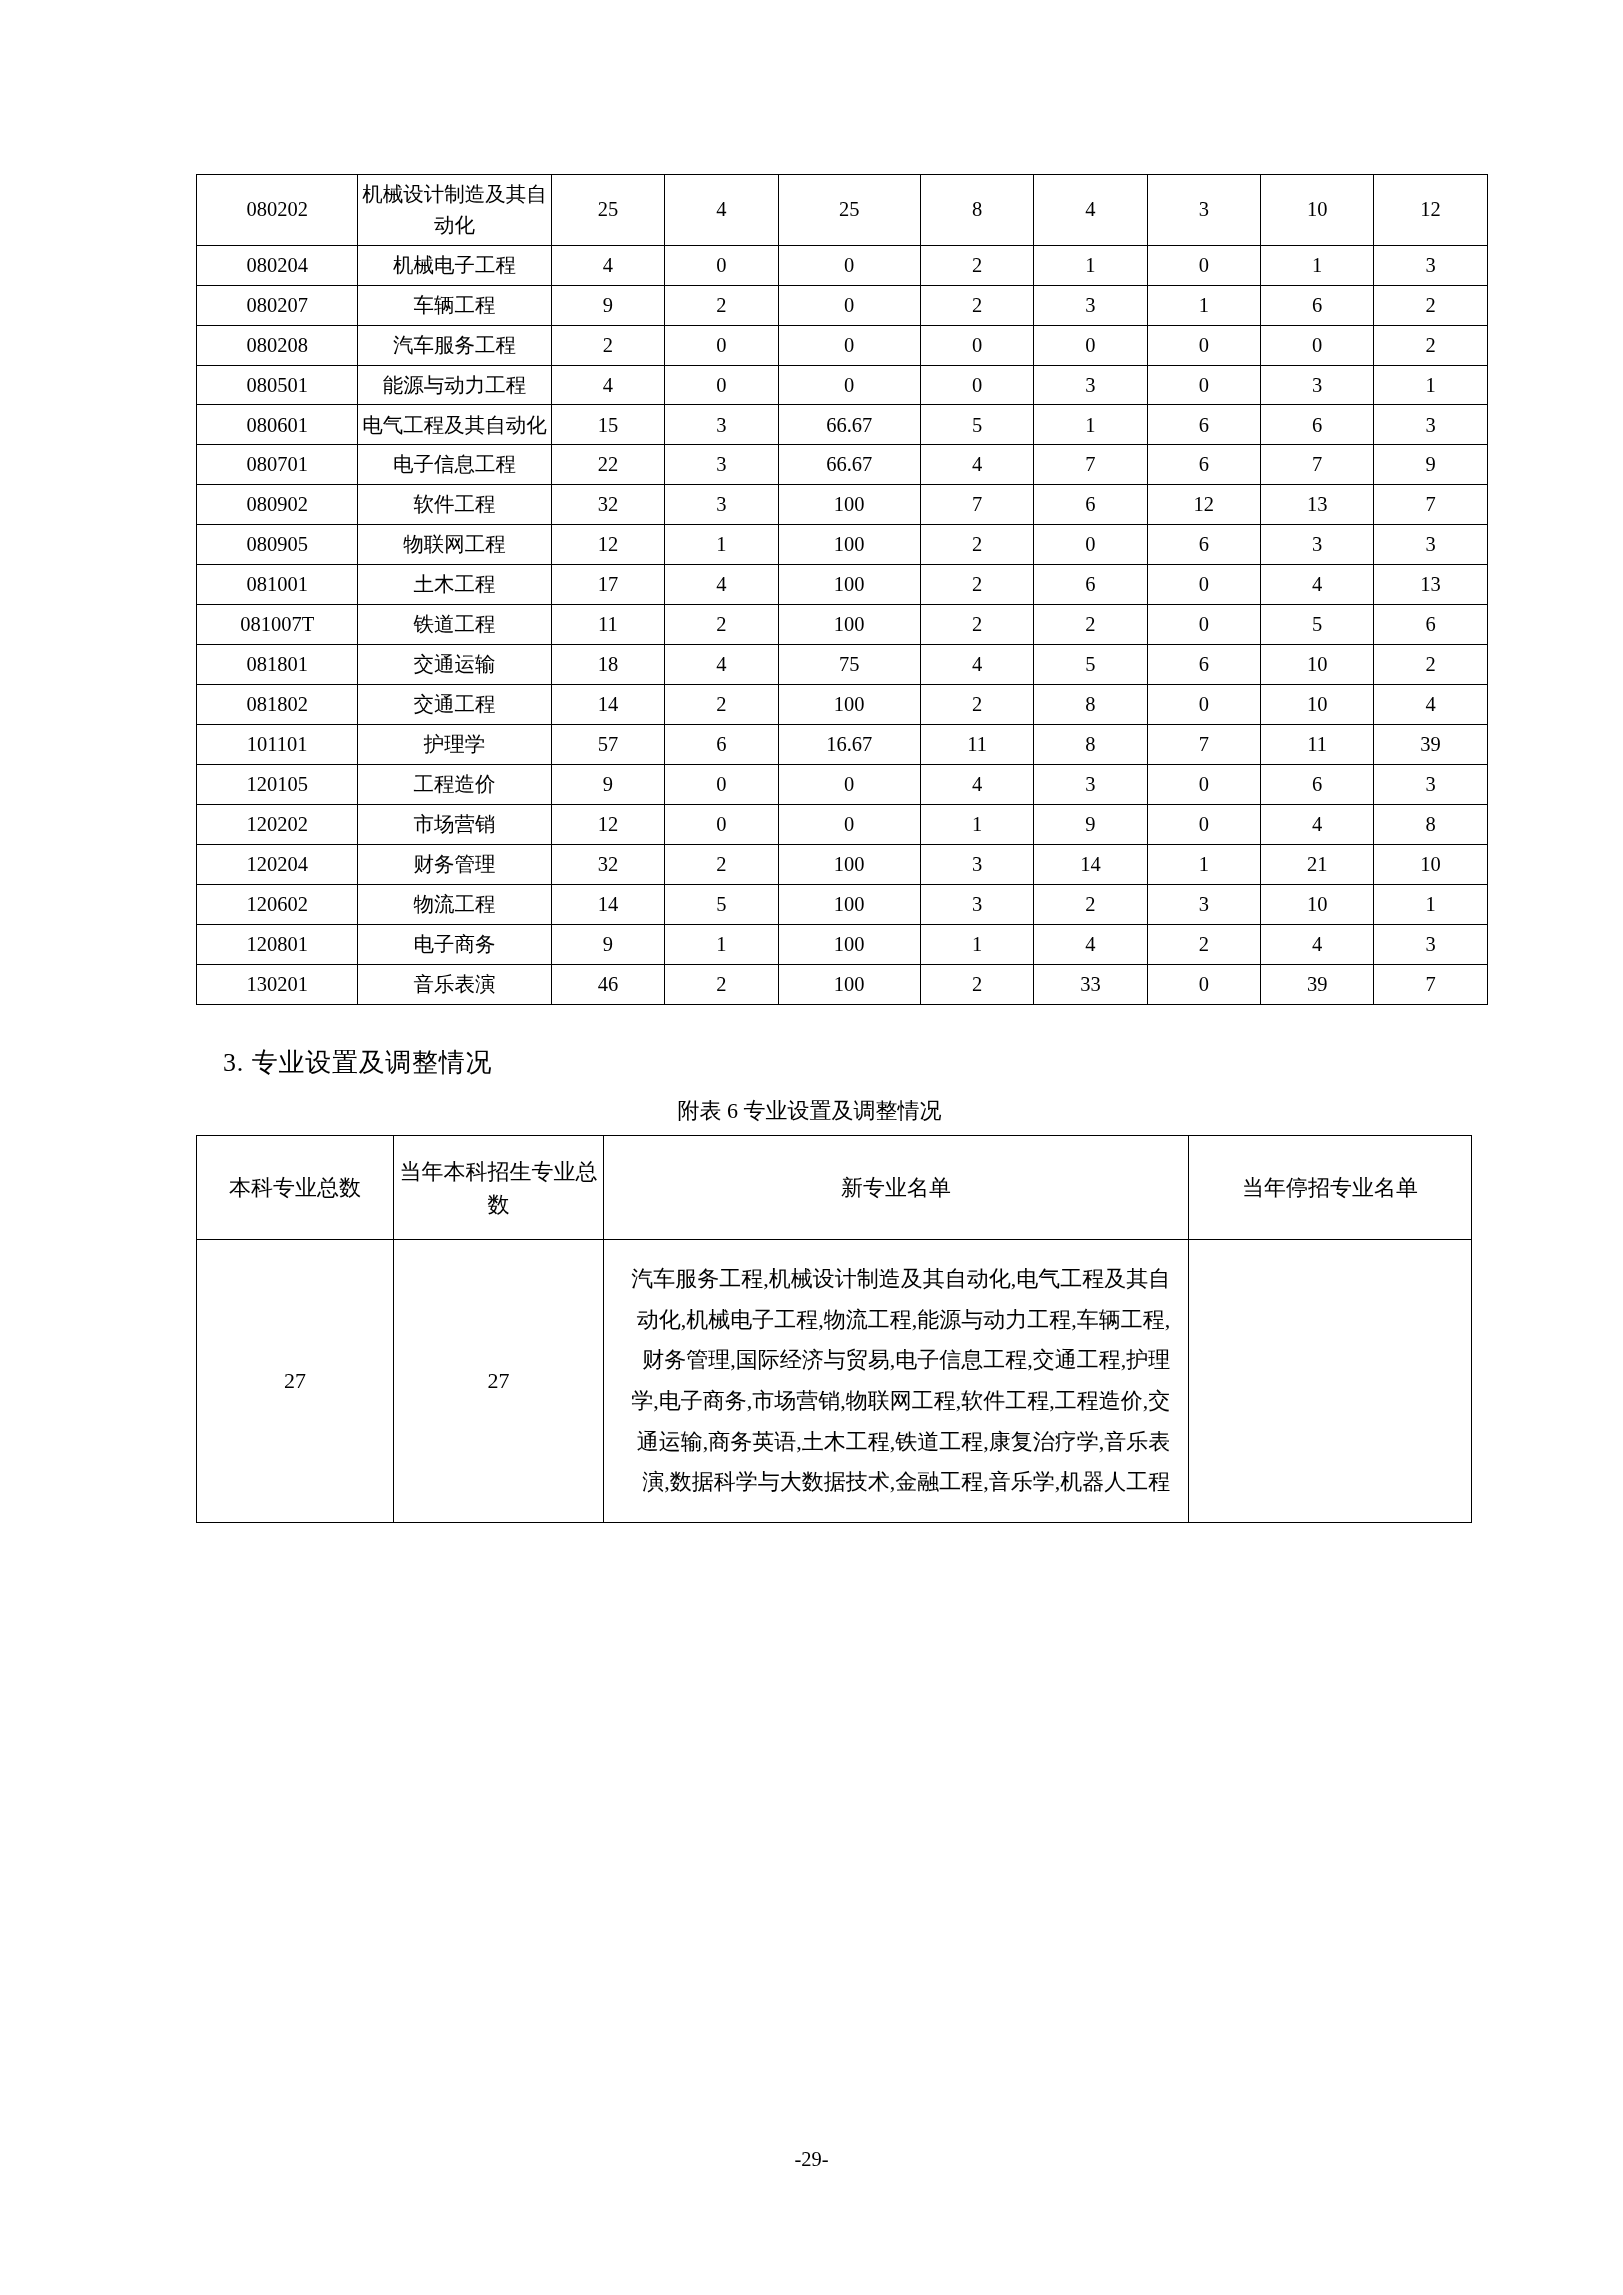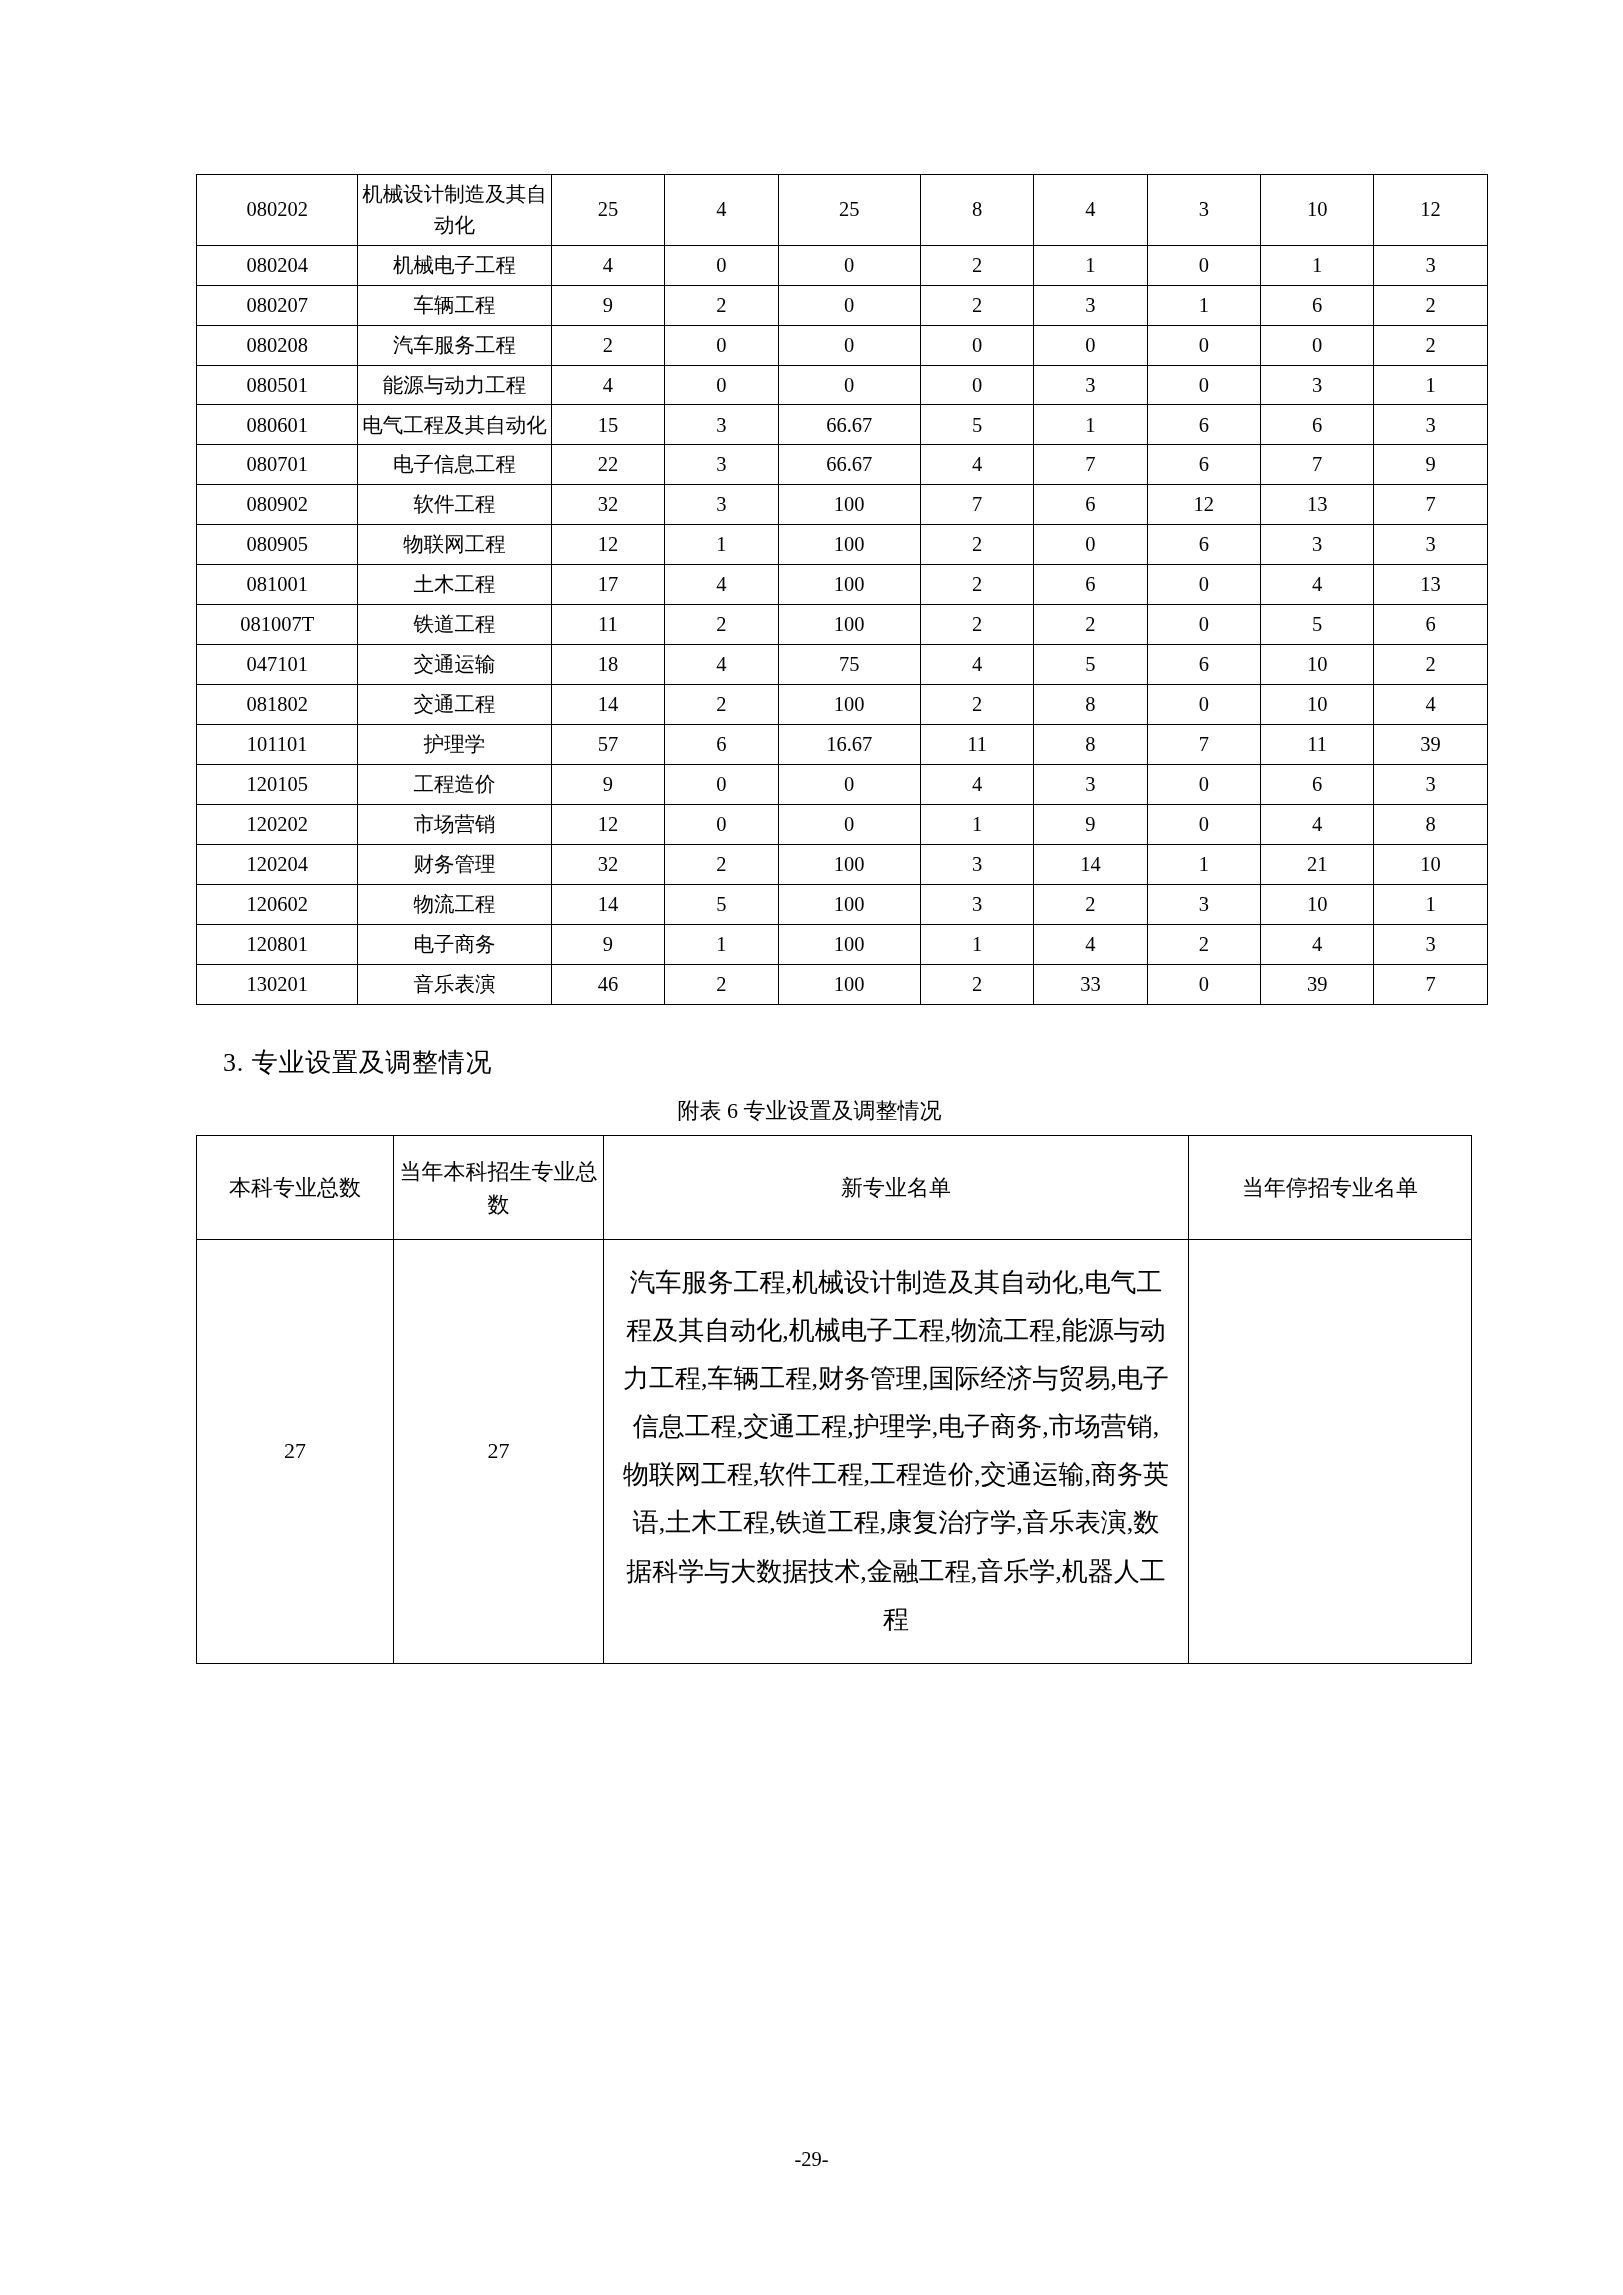--- a/index.html
+++ b/index.html
@@ -84,24 +84,24 @@
     vertical-align: middle;
     padding: 6.8px 5.5px;
   }
   table.setup th.h1 { width: 185px; text-align: center; line-height: 1.5; }
   table.setup th.h2 { width: 198px; text-align: center; line-height: 1.5; }
   table.setup th.h3 { width: 573px; text-align: center; }
   table.setup th.h4 { width: 271px; text-align: center; line-height: 1.5; }
 
   table.setup td.center { text-align: center; }
   table.setup td.list {
-    text-align: center;
+    text-align: right;
     line-height: 1.85;
     padding: 19px 17.7px 19px 17.7px;
-    font-size: 26px;
+    font-size: 22px;
   }
   .head-row td, .head-row th { height: 89px; }
 
   .footer {
     position: absolute;
     left: 0;
     top: 2148px;
     width: 1623px;
     text-align: center;
     font-size: 20.5px;
@@ -242,21 +242,21 @@
           <td class="num">11</td>
           <td class="num">2</td>
           <td class="num wide">100</td>
           <td class="num">2</td>
           <td class="num">2</td>
           <td class="num">0</td>
           <td class="num">5</td>
           <td class="num">6</td>
         </tr>
         <tr>
-          <td class="code">047101</td>
+          <td class="code">081801</td>
           <td class="name">交通运输</td>
           <td class="num">18</td>
           <td class="num">4</td>
           <td class="num wide">75</td>
           <td class="num">4</td>
           <td class="num">5</td>
           <td class="num">6</td>
           <td class="num">10</td>
           <td class="num">2</td>
         </tr>

